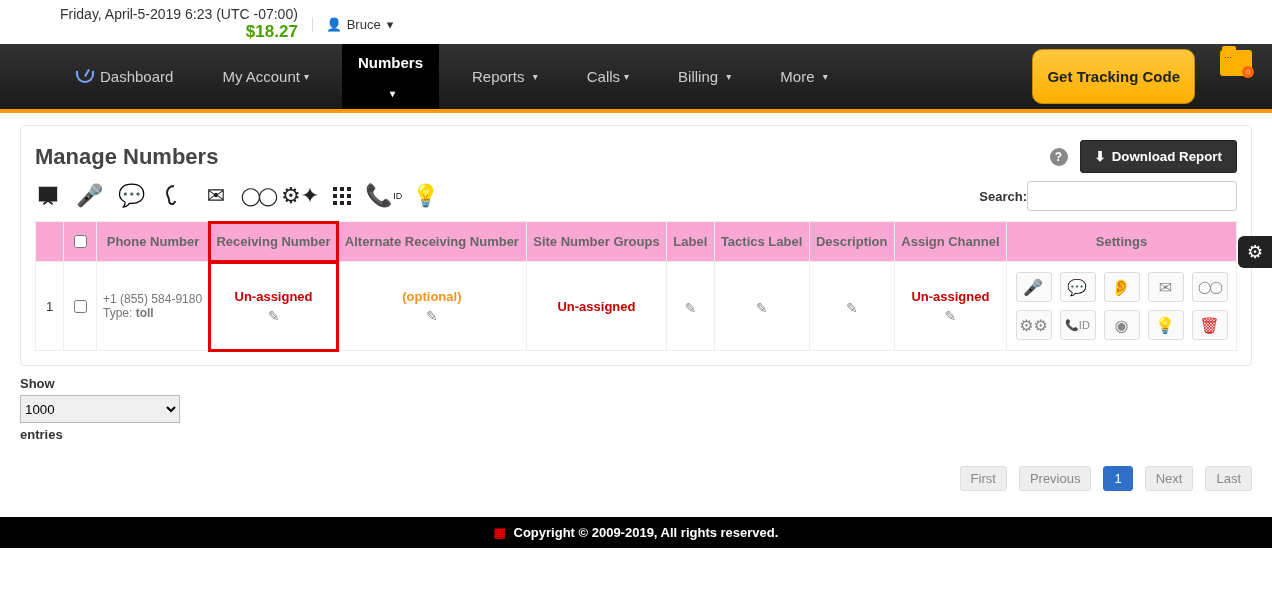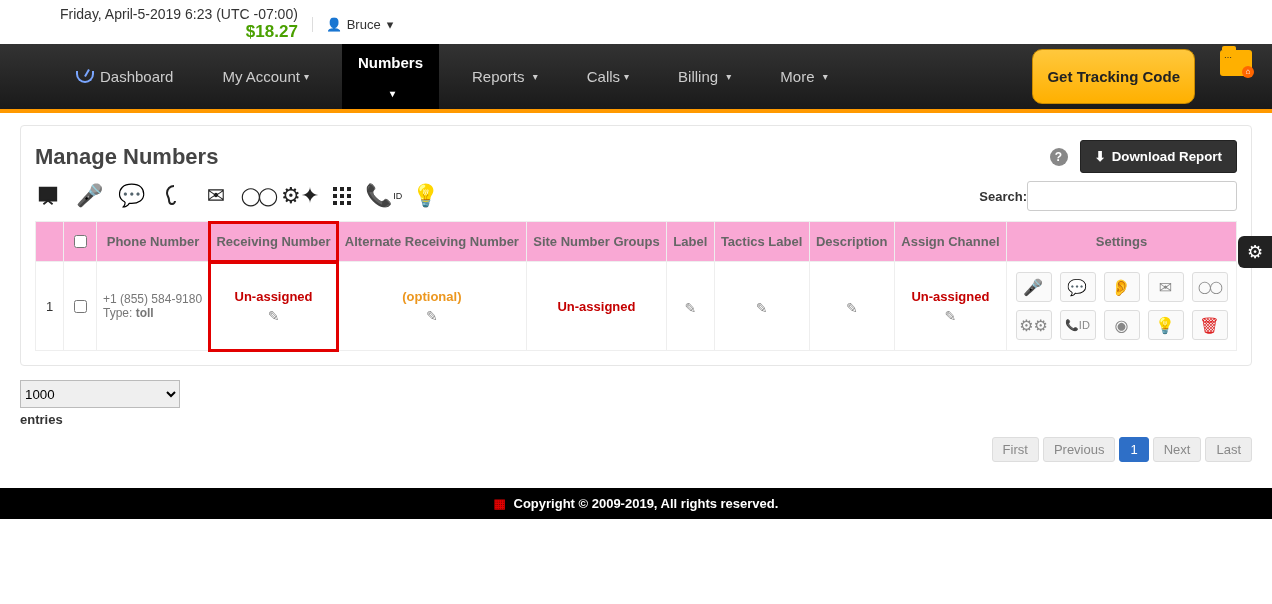--- a/index.html
+++ b/index.html
@@ -48,21 +48,21 @@
   .muted { color: #777; font-size: 12px; text-align: left; }
   .edit-ico { color: #888; font-size: 14px; display: inline-block; margin-top: 4px; }
   .settings-grid { display: grid; grid-template-columns: repeat(5, 36px); gap: 8px; justify-content: center; }
   .settings-grid .sbtn { width: 36px; height: 30px; border: 1px solid #ddd; border-radius: 3px; display: flex; align-items: center; justify-content: center; font-size: 16px; color: #888; background: #fafafa; cursor: pointer; }
   .sbtn.green { color: #2fa62f; }
   .sbtn.red { color: #d22; }
 
   .below { margin-top: 10px; }
   .below .lbl { font-weight: bold; }
   .below select { width: 160px; height: 28px; border: 1px solid #bbb; margin: 4px 0; }
-  .pager { float: right; margin-top: 10px; display: flex; gap: 4px; border-radius: 12px; }
+  .pager { float: right; margin-top: 24px; display: flex; gap: 12px; border-radius: 12px; }
   .pager .pg { background: #eee; border: 1px solid #ddd; border-radius: 3px; padding: 4px 10px; color: #888; cursor: pointer; }
   .pager .pg.active { background: #2e6fc7; color: #fff; border-color: #2e6fc7; }
 
   .footer { background: #000; color: #fff; text-align: center; padding: 8px 0; margin-top: 14px; font-weight: bold; }
   .footer .sq { color: #e20000; margin-right: 4px; }
 
   .float-gear { position: fixed; right: 0; top: 236px; background: #222; color: #fff; width: 34px; height: 32px; border-radius: 6px 0 0 6px; display: flex; align-items: center; justify-content: center; font-size: 18px; cursor: pointer; }
 
   .dash-ico { width: 18px; height: 12px; border: 2px solid #7aa6ff; border-top: none; border-radius: 0 0 20px 20px; position: relative; margin-right: 6px; }
   .dash-ico::after { content: ''; position: absolute; left: 8px; top: -2px; width: 2px; height: 8px; background: #7aa6ff; transform: rotate(30deg); }
@@ -222,20 +222,21 @@
               <div class="sbtn green">💡</div>
               <div class="sbtn red">🗑</div>
             </div>
           </td>
         </tr>
       </tbody>
     </table>
   </div>
 
   <div class="below">
+    <div class="lbl">Show</div>
     <select>
       <option>1000</option>
     </select>
     <div class="lbl">entries</div>
 
     <div class="pager">
       <div class="pg">First</div>
       <div class="pg">Previous</div>
       <div class="pg active">1</div>
       <div class="pg">Next</div>

